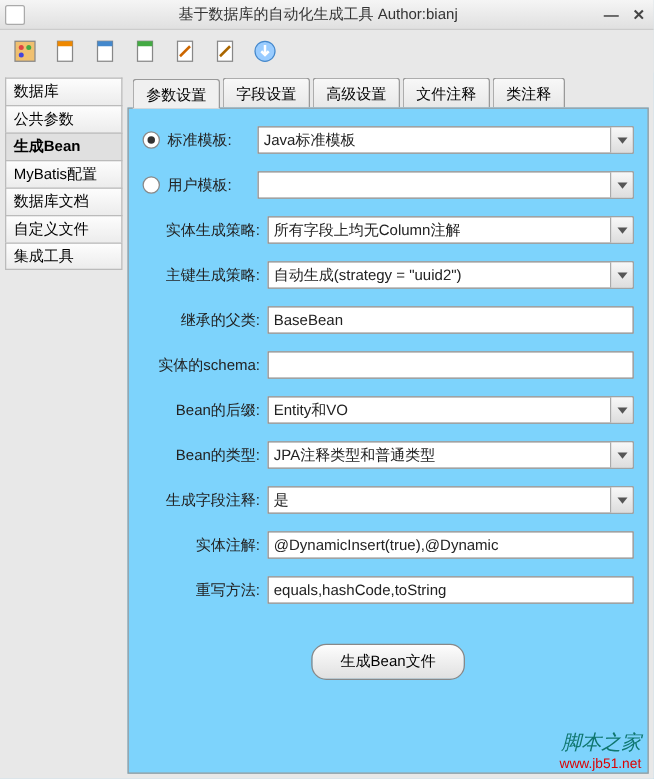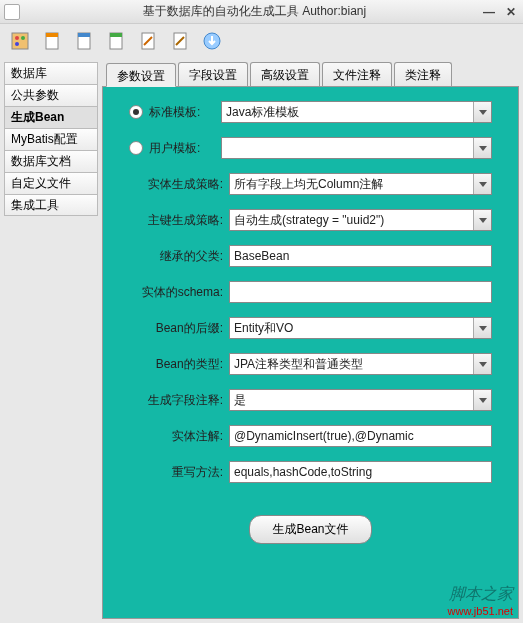--- a/index.html
+++ b/index.html
@@ -15,21 +15,21 @@
 .tool-icon{width:20px;height:20px}
 .main{flex:1;display:flex;padding:4px;gap:4px}
 .sidebar{width:94px;display:flex;flex-direction:column}
 .side-item{height:22px;padding:3px 6px;border:1px solid #bbb;border-bottom:none;background:linear-gradient(#fdfdfd,#ececec);cursor:pointer;display:flex;align-items:center;font-size:12px}
 .side-item:last-child{border-bottom:1px solid #bbb}
 .side-item.active{background:#e0e0e0;font-weight:bold}
 .content{flex:1;display:flex;flex-direction:column}
 .tabs{display:flex;height:24px;padding-left:4px}
 .tab{padding:4px 10px;border:1px solid #999;border-bottom:none;background:linear-gradient(#f8f8f8,#e8e8e8);cursor:pointer;margin-right:2px;border-radius:3px 3px 0 0;font-size:12px}
 .tab.active{background:#f0f0f0;position:relative;top:1px;border-bottom:1px solid #f0f0f0}
-.panel{flex:1;border:1px solid #999;background:#14b8a6;padding:14px 26px;display:flex;flex-direction:column;gap:14px}
+.panel{flex:1;border:1px solid #999;background:#7dd3fc;padding:14px 11px;display:flex;flex-direction:column;gap:14px}
 .row{display:flex;align-items:center;gap:6px}
 .label{width:94px;text-align:right;font-size:12px;color:#222}
 .radio{width:14px;height:14px;border:1px solid #888;border-radius:50%;display:inline-flex;align-items:center;justify-content:center;background:#fff;cursor:pointer}
 .radio.checked::after{content:"";width:6px;height:6px;background:#333;border-radius:50%}
 .combo,.input{flex:1;height:22px;border:1px solid #888;background:#fff;padding:0 4px;display:flex;align-items:center;font-size:12px;color:#222;position:relative}
 .combo::after{content:"";position:absolute;right:4px;top:8px;border-left:4px solid transparent;border-right:4px solid transparent;border-top:5px solid #555}
 .combo-btn{position:absolute;right:0;top:0;width:18px;height:100%;border-left:1px solid #aaa;background:linear-gradient(#f8f8f8,#ddd)}
 .gen-btn{margin:18px auto 13px;padding:5px 22px;border:1px solid #888;border-radius:12px;background:linear-gradient(#fdfdfd,#e0e0e0);cursor:pointer;font-size:12px}
 .watermark{position:absolute;right:10px;bottom:6px;text-align:right;pointer-events:none}
 .wm1{color:#0f766e;font-size:16px;font-style:italic;font-family:"KaiTi",serif}

